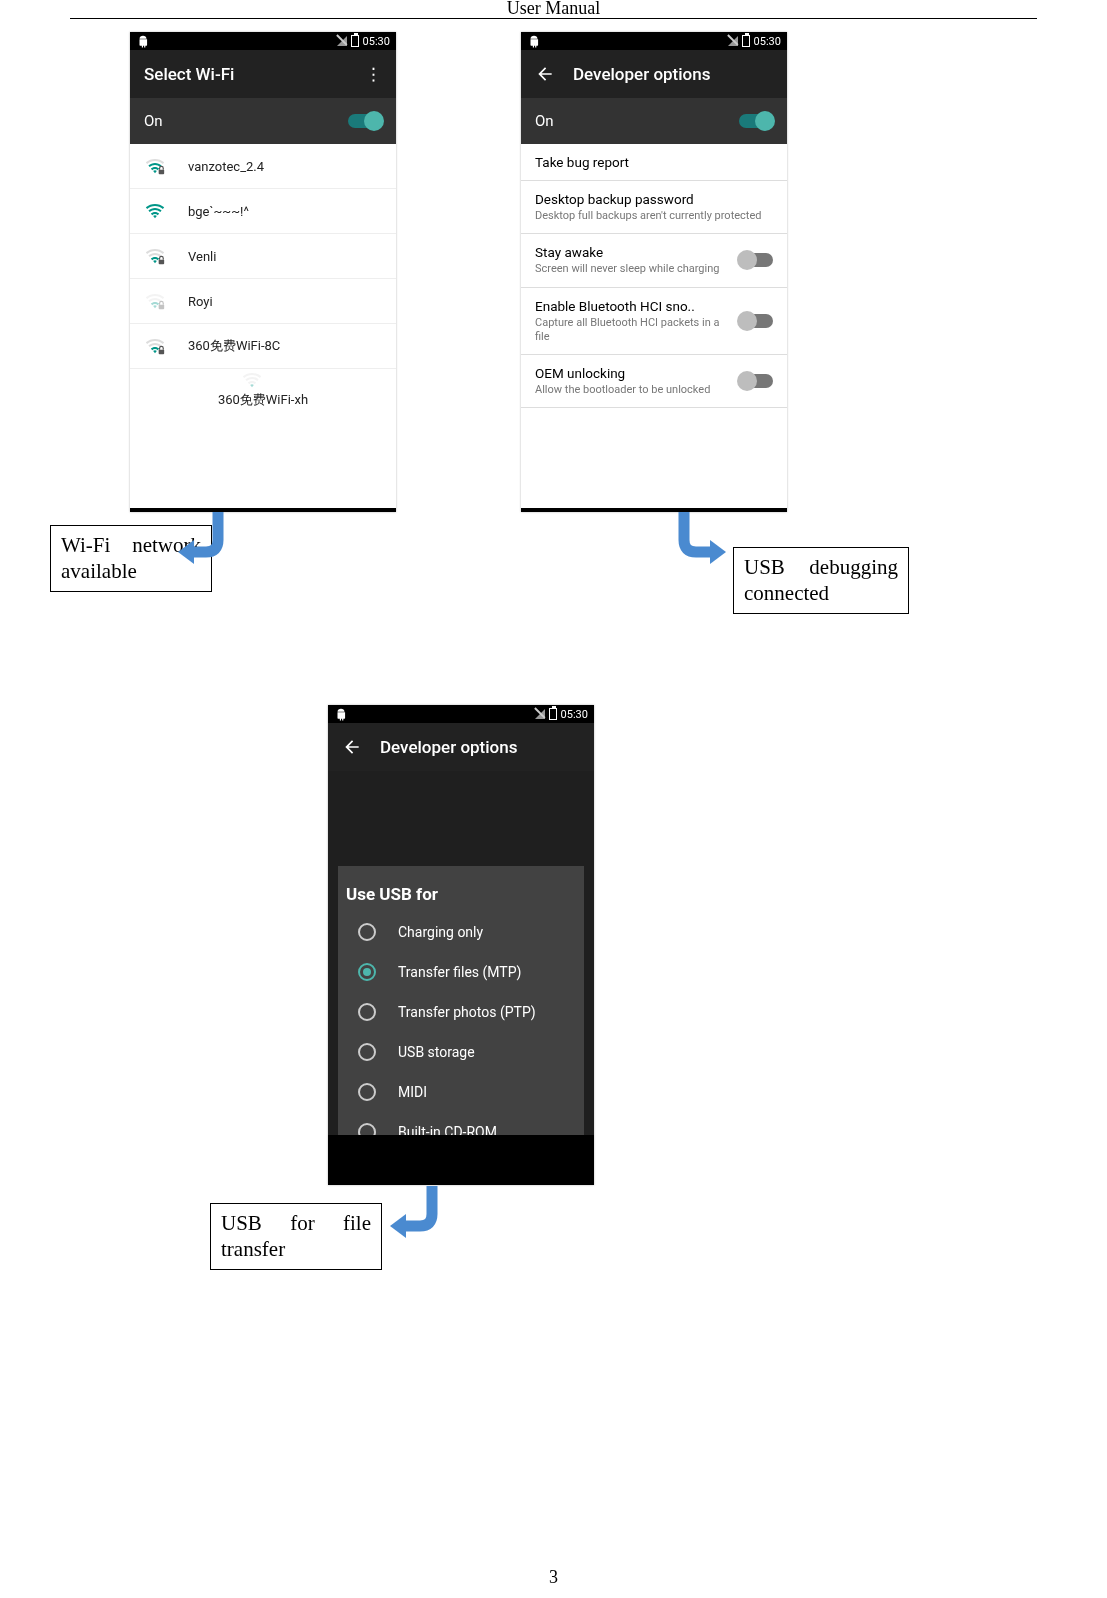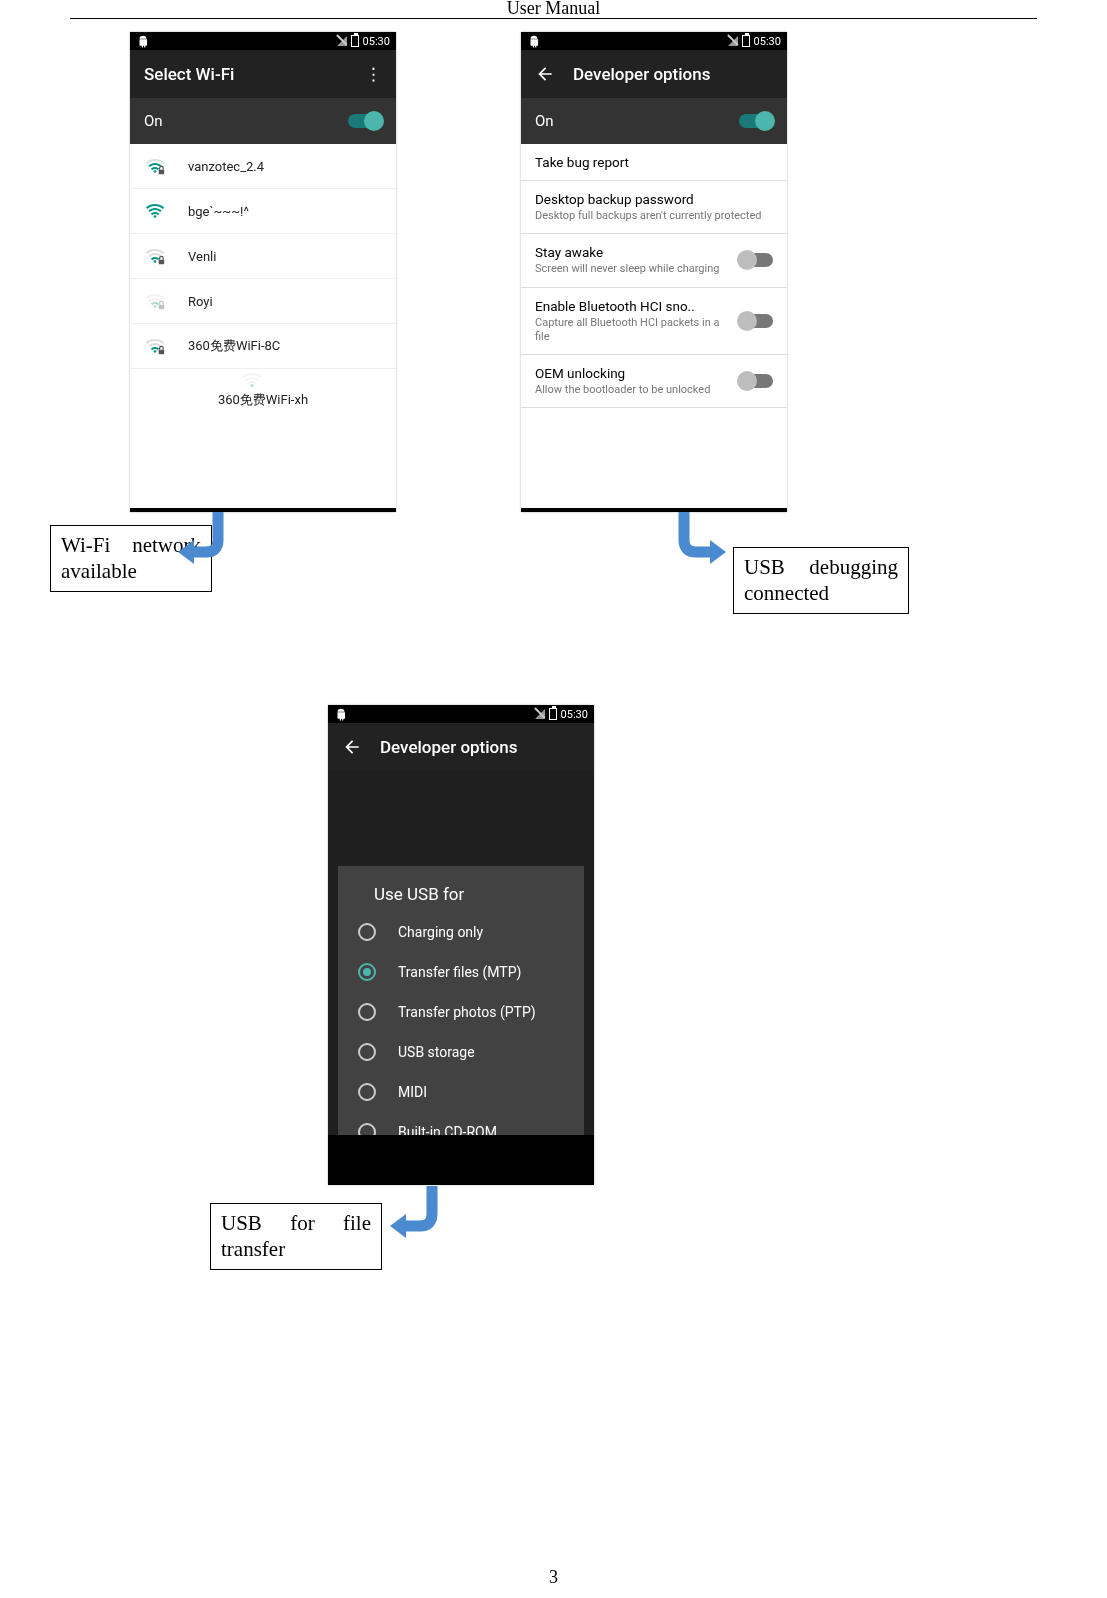--- a/index.html
+++ b/index.html
@@ -30,21 +30,21 @@
   .wifi-icon { width:22px; height:22px; margin-right:22px; position:relative; }
   .wifi-icon svg { width:100%; height:100%; }
   .dev-item { border-bottom: 1px solid #ddd; padding: 10px 14px; font-size: 13px; color:#222; display:flex; align-items:center; }
   .dev-item .txt { flex:1; padding-right:8px; }
   .dev-item .title { color:#000; font-size:13.5px; }
   .dev-item .sub { color:#777; font-size:11px; line-height:1.3; margin-top:2px; }
   .dev-item.dim .sub { color:#999; }
 
   .dialog-overlay { position:absolute; inset:0; background:rgba(0,0,0,.35); }
   .dialog { position:absolute; left:10px; right:10px; top:95px; background:#424242; color:#fff; padding: 18px 0 6px; }
-  .dialog h3 { font-size: 17px; font-weight:400; padding: 0 36px 8px; }
+  .dialog h3 { font-size: 17px; font-weight:700; padding: 0 8px 8px; }
   .radio-row { display:flex; align-items:center; padding: 11px 20px; font-size:14px; gap:22px; }
   .radio { width:18px; height:18px; border:2px solid #ccc; border-radius:50%; display:flex; align-items:center; justify-content:center; }
   .radio.on { border-color:#4db6ac; }
   .radio.on::after { content:''; width:8px; height:8px; background:#4db6ac; border-radius:50%; }
 
   .callout { position:absolute; border:1.5px solid #000; background:#fff; padding:6px 10px; font-family:"Times New Roman", serif; font-size:21px; line-height:1.25; }
   .arrow { position:absolute; }
   .arrow svg { display:block; }
 
   .android-icon { width:14px; height:14px; }

